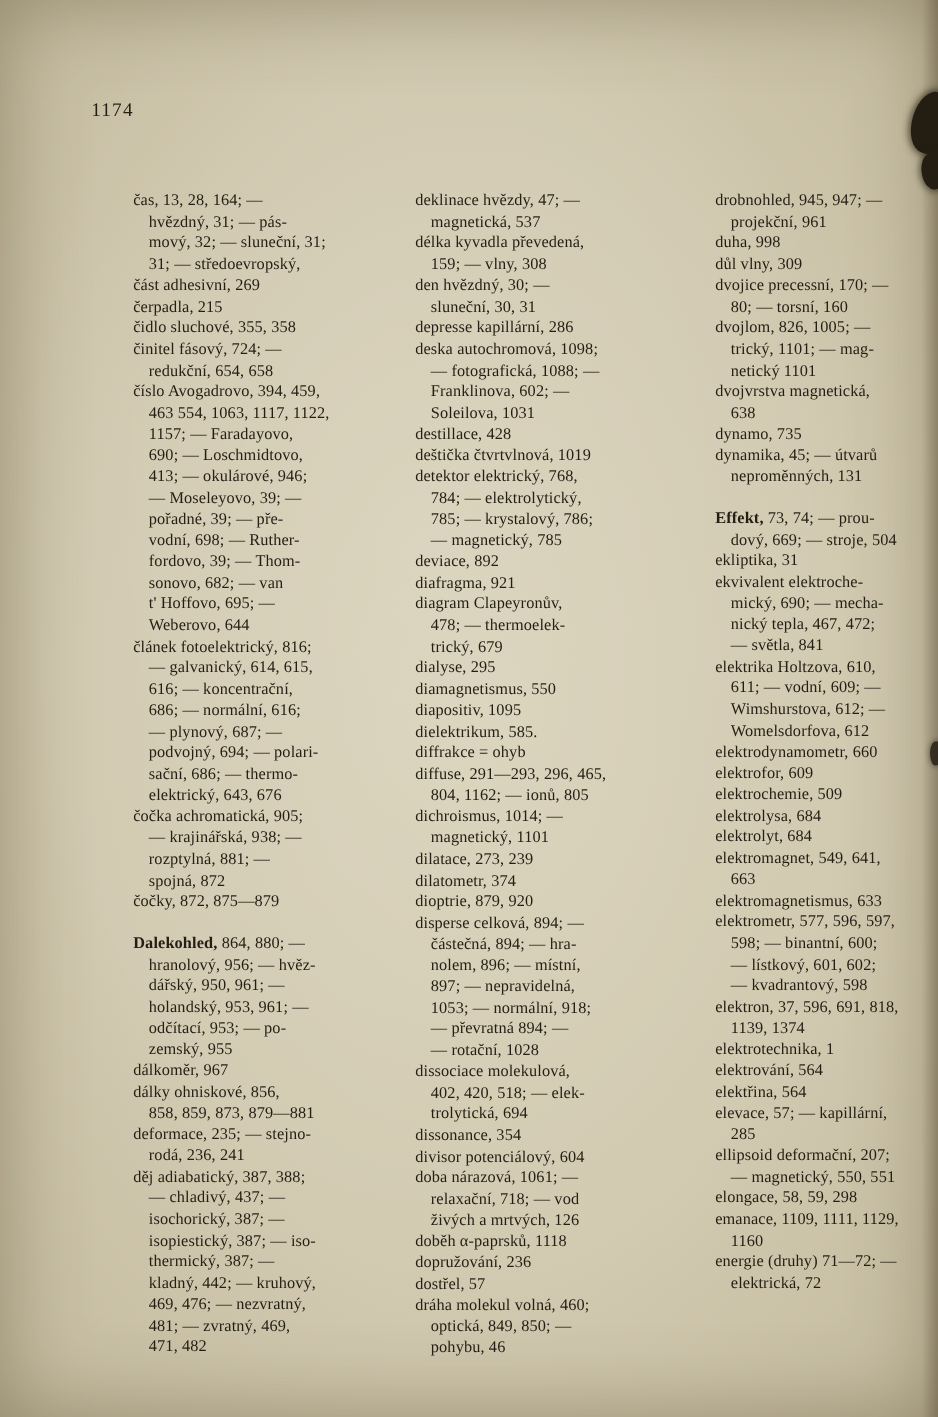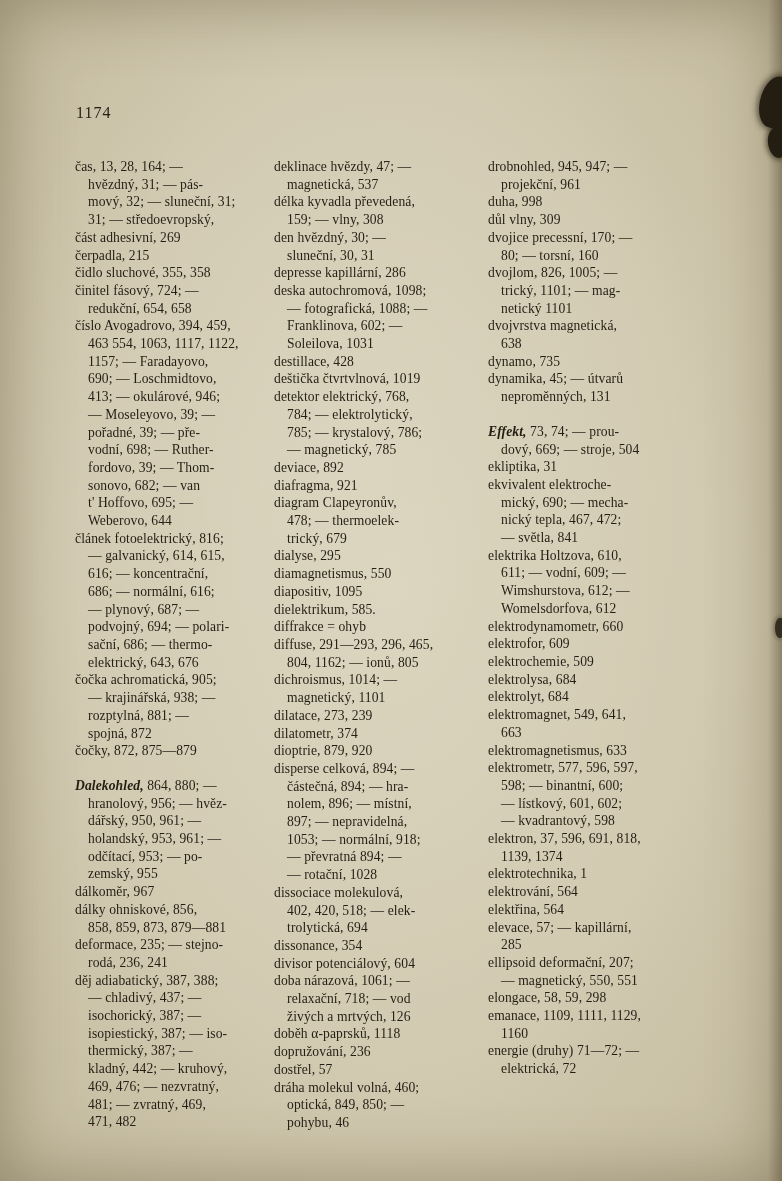--- a/index.html
+++ b/index.html
@@ -13,43 +13,43 @@
     width: 782px; height: 1181px;
     background:
       radial-gradient(ellipse at 45% 38%, rgba(255,255,255,0.10), rgba(0,0,0,0) 60%),
       radial-gradient(ellipse at 50% 50%, #d9d2ba 0%, #d2cab1 55%, #c3ba9e 100%);
     box-shadow: inset 0 0 70px rgba(88,76,48,0.45);
     font-family: "Liberation Serif", "DejaVu Serif", serif;
     color: #241e14;
   }
   .pageno {
     position: absolute;
-    left: 76px; top: 104px;
+    left: 76px; top: 84px;
     font-size: 16px;
     letter-spacing: 1px;
   }
   .columns {
     position: absolute;
     left: 75px; top: 158px;
     display: flex;
     gap: 13px;
   }
-  .col { flex: 0 0 auto; }
+  .col { flex: 0 0 auto; margin-left: 36px; }
   .col-1 { width: 186px; }
   .col-2 { width: 201px; }
   .col-3 { width: 246px; }
   .line {
     white-space: nowrap;
     font-size: 13.6px;
     line-height: 17.7px;
     letter-spacing: 0.1px;
   }
   .line.cont { padding-left: 13px; }
   .line.gap { margin-top: 17px; }
-  .line b { font-weight: bold; font-style: italic; }
+  .line b { font-weight: bold; }
   
   .smudge { position: absolute; background: #241d12; }
   .smudge-a {
     right: -8px; top: 76px; width: 30px; height: 52px;
     border-radius: 60% 10% 20% 70%;
     transform: rotate(18deg);
     box-shadow: 0 0 6px 2px rgba(40,32,18,0.7);
   }
   .smudge-b {
     right: -4px; top: 128px; width: 18px; height: 30px;

